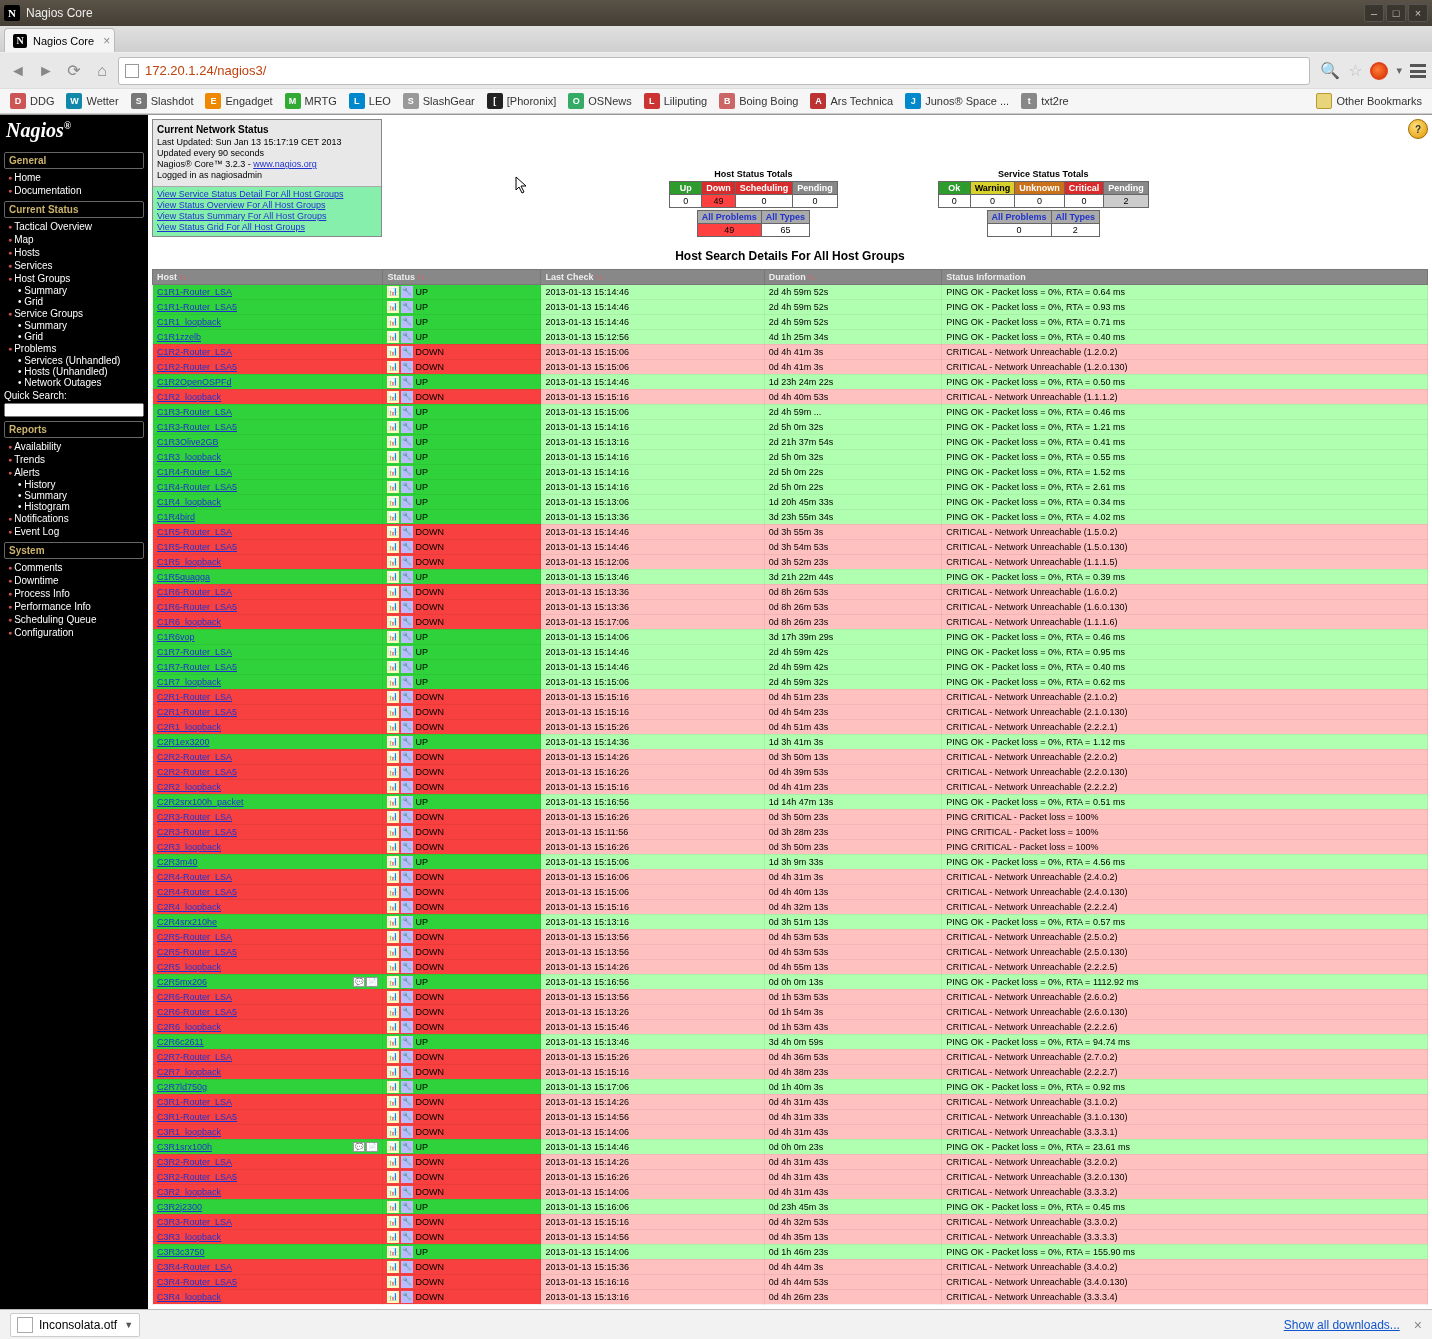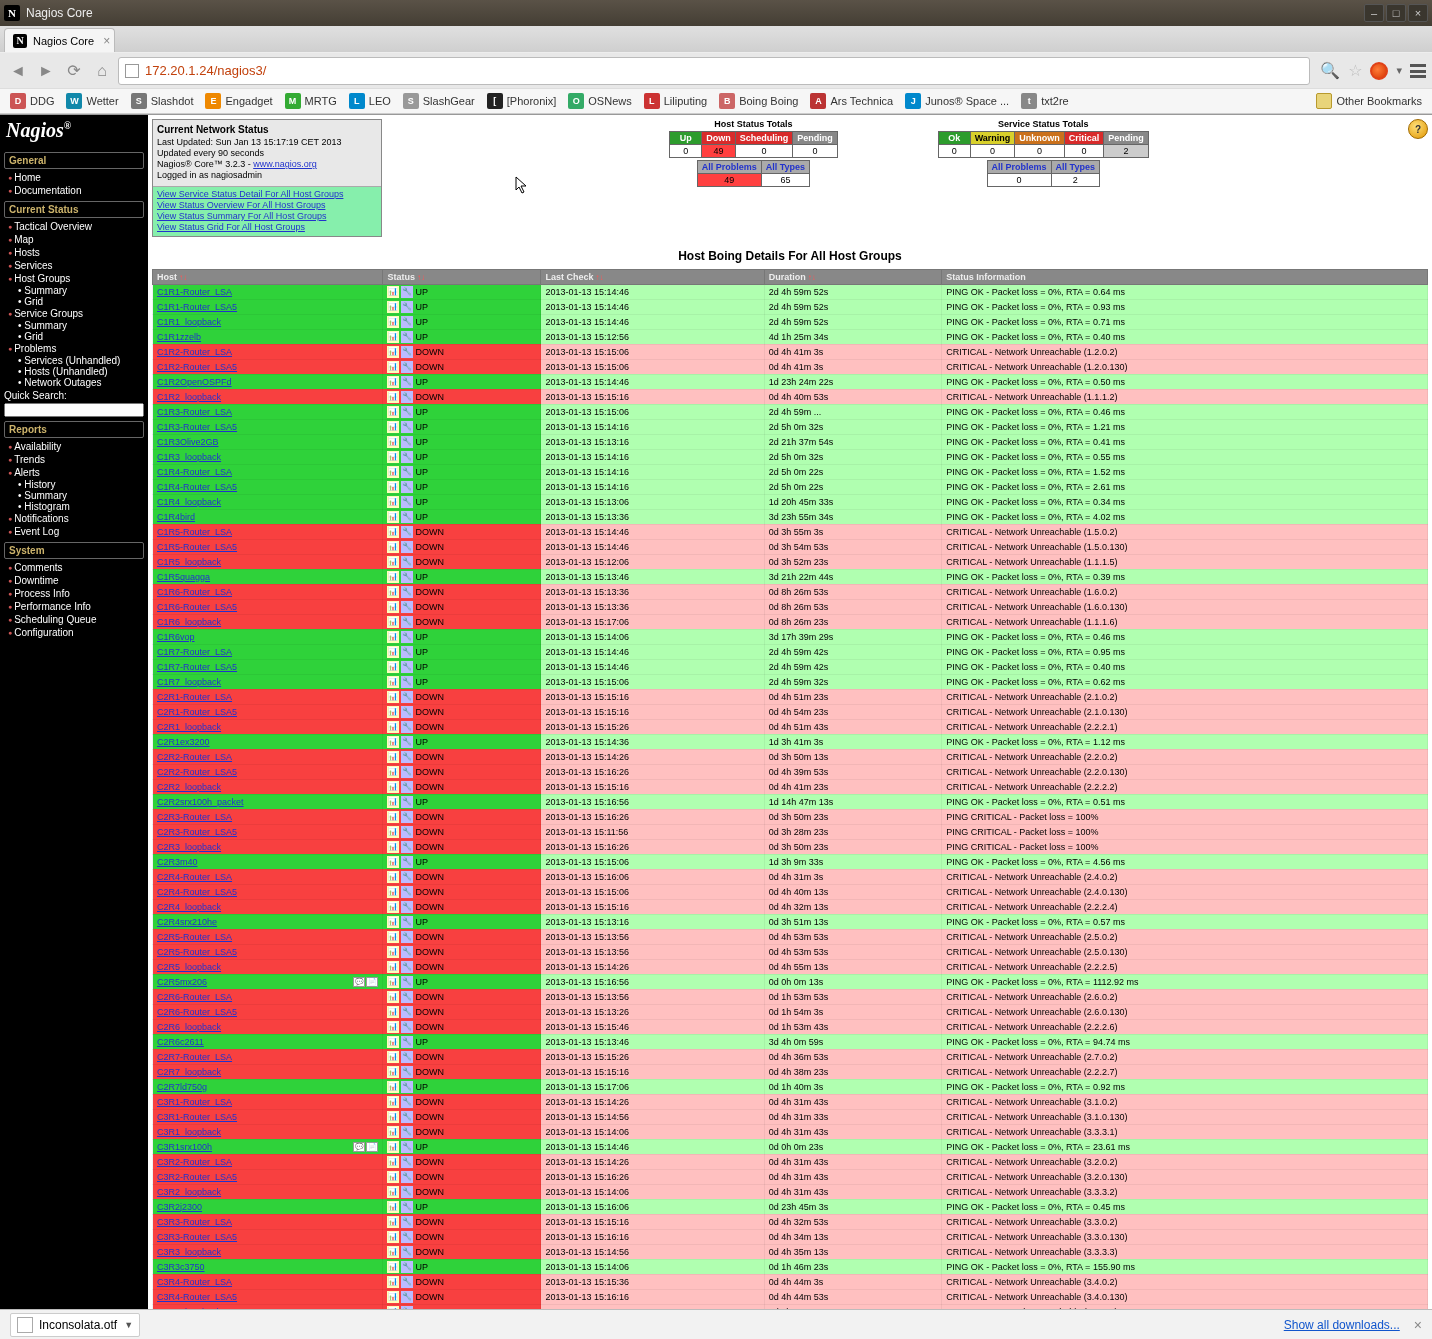--- a/index.html
+++ b/index.html
@@ -37,21 +37,21 @@
 .logo{font-family:"Times New Roman",serif;font-style:italic;font-weight:bold;color:#fff;font-size:20px;padding:0 2px 6px 2px}
 .navhead{color:#ccb36b;background:#000;border:1px solid #666;border-radius:2px;padding:2px 4px;margin:4px 0 2px 0;font-weight:bold}
 .navitem{display:block;padding:1px 0 1px 4px;color:#fff;text-decoration:none}
 .navitem::before{content:"◦ ";color:#c55}
 .navitem.dot::before{color:#c55;content:"● ";font-size:7px;position:relative;top:-1px}
 .sidebar ul{margin:0;padding:0 0 0 14px;list-style:none}
 .sidebar ul li::before{content:"• ";color:#fff}
 .sidebar input{width:100%;height:14px;font-size:10px;margin-top:2px}
 
 .content{flex:1;padding:4px;font-size:10px}
-.toprow{display:flex;gap:28px;align-items:flex-start}
+.toprow{display:flex;gap:28px;align-items:flex-end}
 .infobox{border:1px solid #888;background:#e8e8e8;padding:4px;font-size:9px;line-height:1.25;width:230px}
 .infobox .title{font-weight:bold;font-size:10px}
 .infobox a{color:#23c;text-decoration:underline}
 .infobox .extlinks{background:#86efac;border-top:1px solid #aaa;margin:4px -4px -4px -4px;padding:2px 4px}
 .infobox .extlinks a{display:block;font-size:9px}
 
 .totals{display:flex;gap:100px;justify-content:center;flex:1}
 .totblock{text-align:center;font-size:9px}
 .totblock .tt{font-weight:bold;margin-bottom:2px}
 .tot-table{border-collapse:collapse;margin:0 auto}
@@ -329,21 +329,21 @@
             <tr>
                   <td>0</td>
                 <td>2</td>
                 </tr>
           </tbody>
             </table>
         </div>
       </div>
     </div>
 
-    <div class="hstitle">Host Boing Details For All Host Groups</div>
+    <div class="hstitle">Host Search Details For All Host Groups</div>
 
     <table class="status">
       <thead>
           <tr>
         <th><span>Host</span><span class="sort">↑↓</span></th>
         <th><span>Status</span><span class="sort">↑↓</span></th>
         <th><span>Last Check</span><span class="sort">↑↓</span></th>
         <th><span>Duration</span><span class="sort">↑↓</span></th>
         <th><span>Status Information</span></th>
       </tr>
@@ -1168,33 +1168,20 @@
                 <span class="sic" style="background:#ffb">📊</span>
                 <span class="sic" style="background:#bbf">🔧</span>
                 <span>DOWN</span>
               </div>
             </td>
             <td>2013-01-13 15:15:16</td>
             <td>0d 4h 32m 53s</td>
             <td>CRITICAL - Network Unreachable (3.3.0.2)</td>
           </tr>
           <tr class="row-down">
-            <td class="host"><a>C3R3-Router_LSA5</a></td>
-            <td class="status">
-              <div class="sb">
-                <span class="sic" style="background:#ffb">📊</span>
-                <span class="sic" style="background:#bbf">🔧</span>
-                <span>DOWN</span>
-              </div>
-            </td>
-            <td>2013-01-13 15:16:16</td>
-            <td>0d 4h 34m 13s</td>
-            <td>CRITICAL - Network Unreachable (3.3.0.130)</td>
-          </tr>
-          <tr class="row-down">
             <td class="host"><a>C3R3_loopback</a></td>
             <td class="status">
               <div class="sb">
                 <span class="sic" style="background:#ffb">📊</span>
                 <span class="sic" style="background:#bbf">🔧</span>
                 <span>DOWN</span>
               </div>
             </td>
             <td>2013-01-13 15:14:56</td>
             <td>0d 4h 35m 13s</td>

